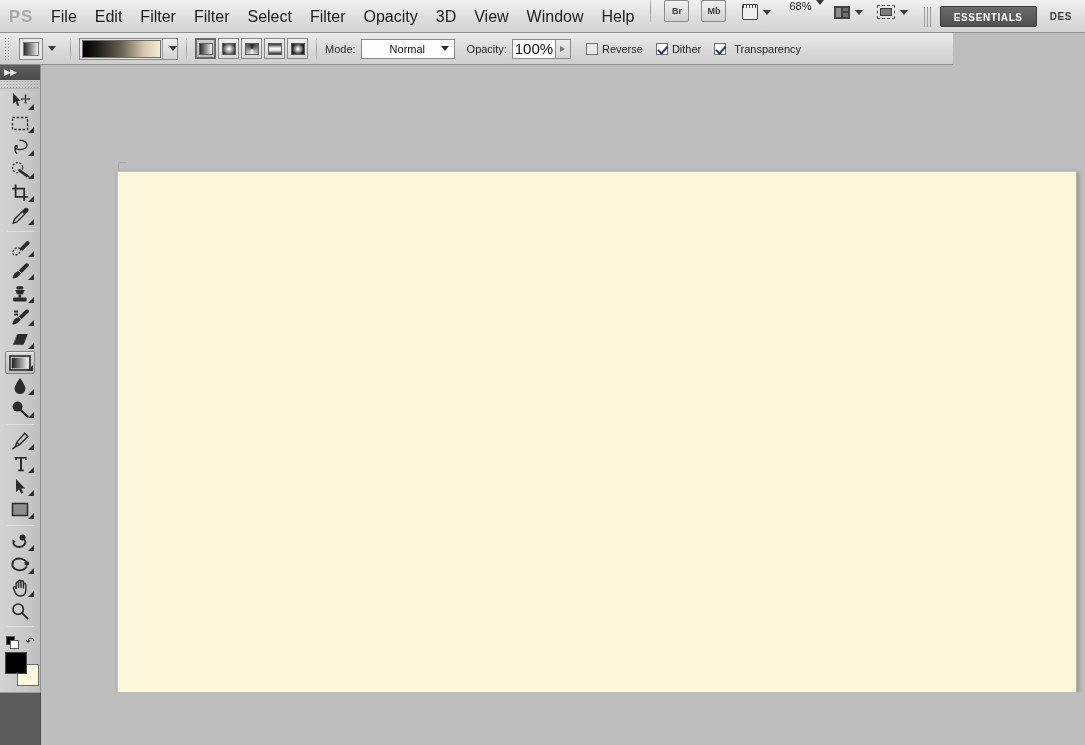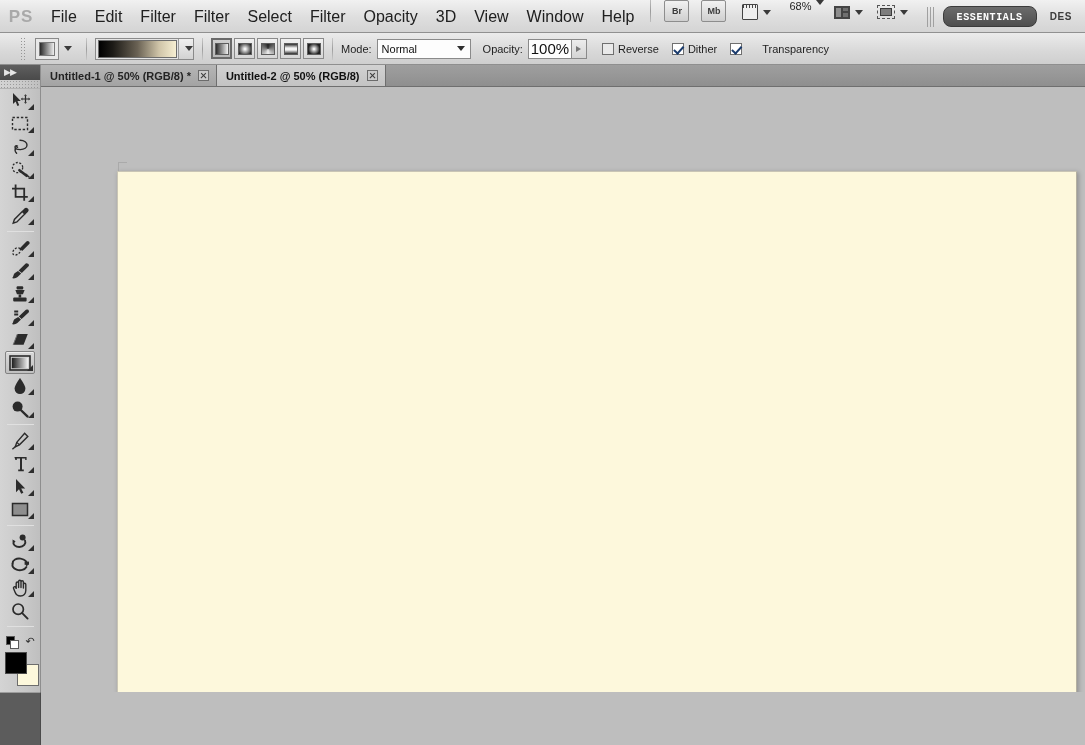--- a/index.html
+++ b/index.html
@@ -80,29 +80,29 @@
     width: 9px; height: 20px; margin-right: 7px;
     background-image: linear-gradient(90deg,#a0a0a0 1px,transparent 1px,transparent 3px,#a0a0a0 3px,#a0a0a0 4px,transparent 4px);
     background-size: 6px 100%;
   }
   .ws-btn {
     height: 21px; line-height: 21px; padding: 0 13px; font-size: 10px;
     font-weight: bold; letter-spacing: .6px; color: #3c3c3c; cursor: default;
   }
   .ws-btn.active {
     background: linear-gradient(#6b6b6b,#4f4f4f);
-    color: #ffffff; border: 1px solid #3b3b3b; border-radius: 8px; font-family: Liberation Mono, monospace;
+    color: #ffffff; border: 1px solid #3b3b3b; border-radius: 2px;
   }
 
   
   .optionsbar {
-    position: absolute; left: 0; top: 33px; width: 1085px; height: 32px;
+    position: absolute; left: 0; top: 33px; width: 953px; height: 32px;
     background: linear-gradient(#ebebeb,#d8d8d8 60%,#cfcfcf);
     border-bottom: 1px solid #8f8f8f;
-    display: flex; align-items: center; padding-left: 20px;
+    display: flex; align-items: center; padding-left: 4px;
   }
   .ob-grip {
     width: 7px; height: 24px; margin-right: 8px;
     background-image: radial-gradient(#959595 .8px, transparent .9px);
     background-size: 3px 3px;
   }
   .tool-preset {
     width: 24px; height: 22px; border: 1px solid #8a8a8a; background: #e8e8e8;
     display: flex; align-items: center; justify-content: center; cursor: default;
   }
@@ -149,21 +149,21 @@
   .gt-angle    { background: conic-gradient(from 180deg at 50% 50%,#efefef,#222,#efefef); }
   .gt-reflect  { background: linear-gradient(#2b2b2b 0%,#f4f4f4 40%,#f4f4f4 60%,#2b2b2b 100%); }
   .gt-diamond  { background: radial-gradient(circle at 50% 50%,#f4f4f4 8%,#1f1f1f 75%); }
 
   .lbl { font-size: 11px; color: #1f1f1f; margin-right: 5px; white-space: nowrap; }
   .select-box {
     height: 20px; width: 94px; border: 1px solid #8a8a8a; background: #fdfdfd;
     display: flex; align-items: center; padding: 0 4px; cursor: default;
     position: relative;
   }
-  .select-box span { font-size: 11px; color: #101010; }
+  .select-box span { font-size: 11px; color: #101010; margin-left: 24px; }
   .select-box .caret {
     position: absolute; right: 5px; margin: 0;
     border-top-color: #2f2f2f;
   }
   .num-box {
     height: 20px; width: 44px; border: 1px solid #8a8a8a; background: #fdfdfd;
     display: flex; align-items: center; justify-content: center; cursor: text;
     font-size: 15px; color: #101010;
   }
   .stepper {
@@ -441,35 +441,25 @@
       <label class="chk">
         <span class="chk-box off"></span>
         <span class="lbl" style="margin:0">Reverse</span>
       </label>
       <label class="chk">
         <span class="chk-box checked"></span>
         <span class="lbl" style="margin:0">Dither</span>
       </label>
       <label class="chk">
         <span class="chk-box checked"></span>
-        <span class="lbl" style="margin:16px">Transparency</span>
+        <span class="lbl" style="margin:4px">Transparency</span>
       </label>
     </div>
   </div>
 
-  <div class="tabbar">
-    <div class="doc-tab">
-      <span>Untitled-1 @ 50% (RGB/8) *</span>
-      <span class="tab-close"></span>
-    </div>
-    <div class="doc-tab active">
-      <span>Untitled-2 @ 50% (RGB/8)</span>
-      <span class="tab-close"></span>
-    </div>
-  </div>
 
   <div class="toolspanel">
     <div class="tp-header">
       <span class="chev">▶▶</span>
     </div>
     <div class="tp-drag"></div>
 
     <div class="tool has-more">
       <svg width="19" height="17" viewBox="0 0 19 17">
           <path d="M2 1 L2 12 L4.6 9.6 L6.4 14 L8.2 13.2 L6.5 9 L9.8 9 Z" fill="#2b2b2b"></path>

